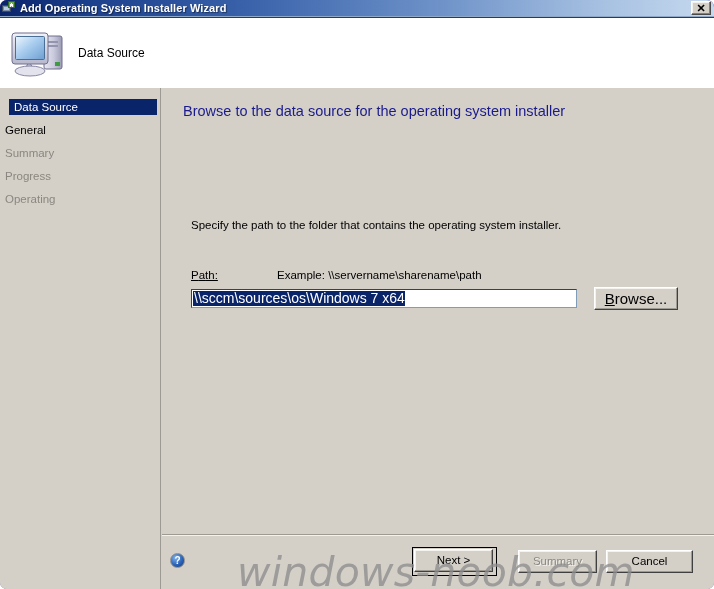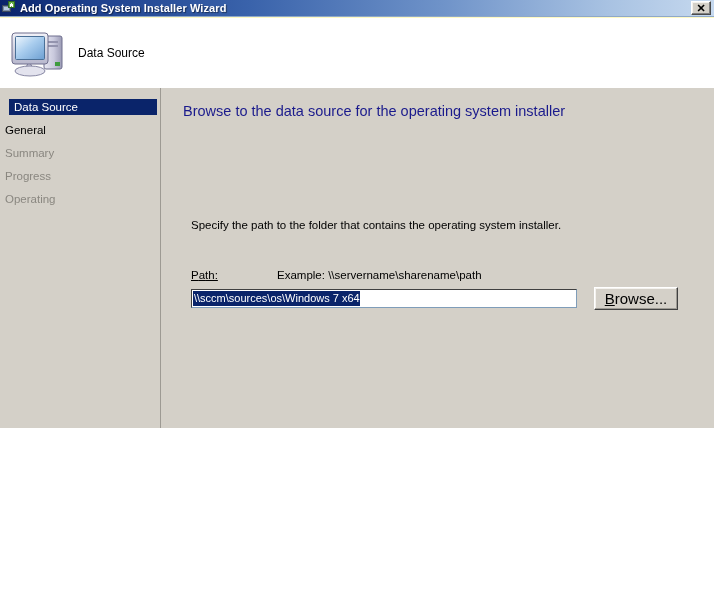--- a/index.html
+++ b/index.html
@@ -8,24 +8,25 @@
     background: #ffffff;
   }
   body {
     font-family: "Liberation Sans", sans-serif;
     -webkit-font-smoothing: none;
   }
 
   #window {
     position: relative;
     width: 714px;
-    height: 428px;
-    box-sizing: border-box;
-    background: #fef9c3;
+    height: 589px;
+    box-sizing: border-box;
+    background: #4c1d95;
     overflow: hidden;
+    border-radius: 7px;
   }
 
   
   #titlebar {
     position: absolute;
     left: 0; top: 0;
     width: 714px;
     height: 17px;
     background: linear-gradient(to right,
         #0a246a 0%, #1c3f8c 12%, #3a63ab 35%,
@@ -215,21 +216,21 @@
     border-left-color: #404040;
     box-sizing: border-box;
     overflow: hidden;
     cursor: text;
     display: flex;
     align-items: center;
   }
   #path-input .selection {
     background: #0a246a;
     color: #ffffff;
-    font-size: 11px;
+    font-size: 14px;
     padding: 1px 0 1px 1px;
     margin-left: 1px;
     white-space: nowrap;
     line-height: 13px;
   }
 
   #browse-button {
     position: absolute;
     left: 432px; top: 199px;
     width: 84px;

